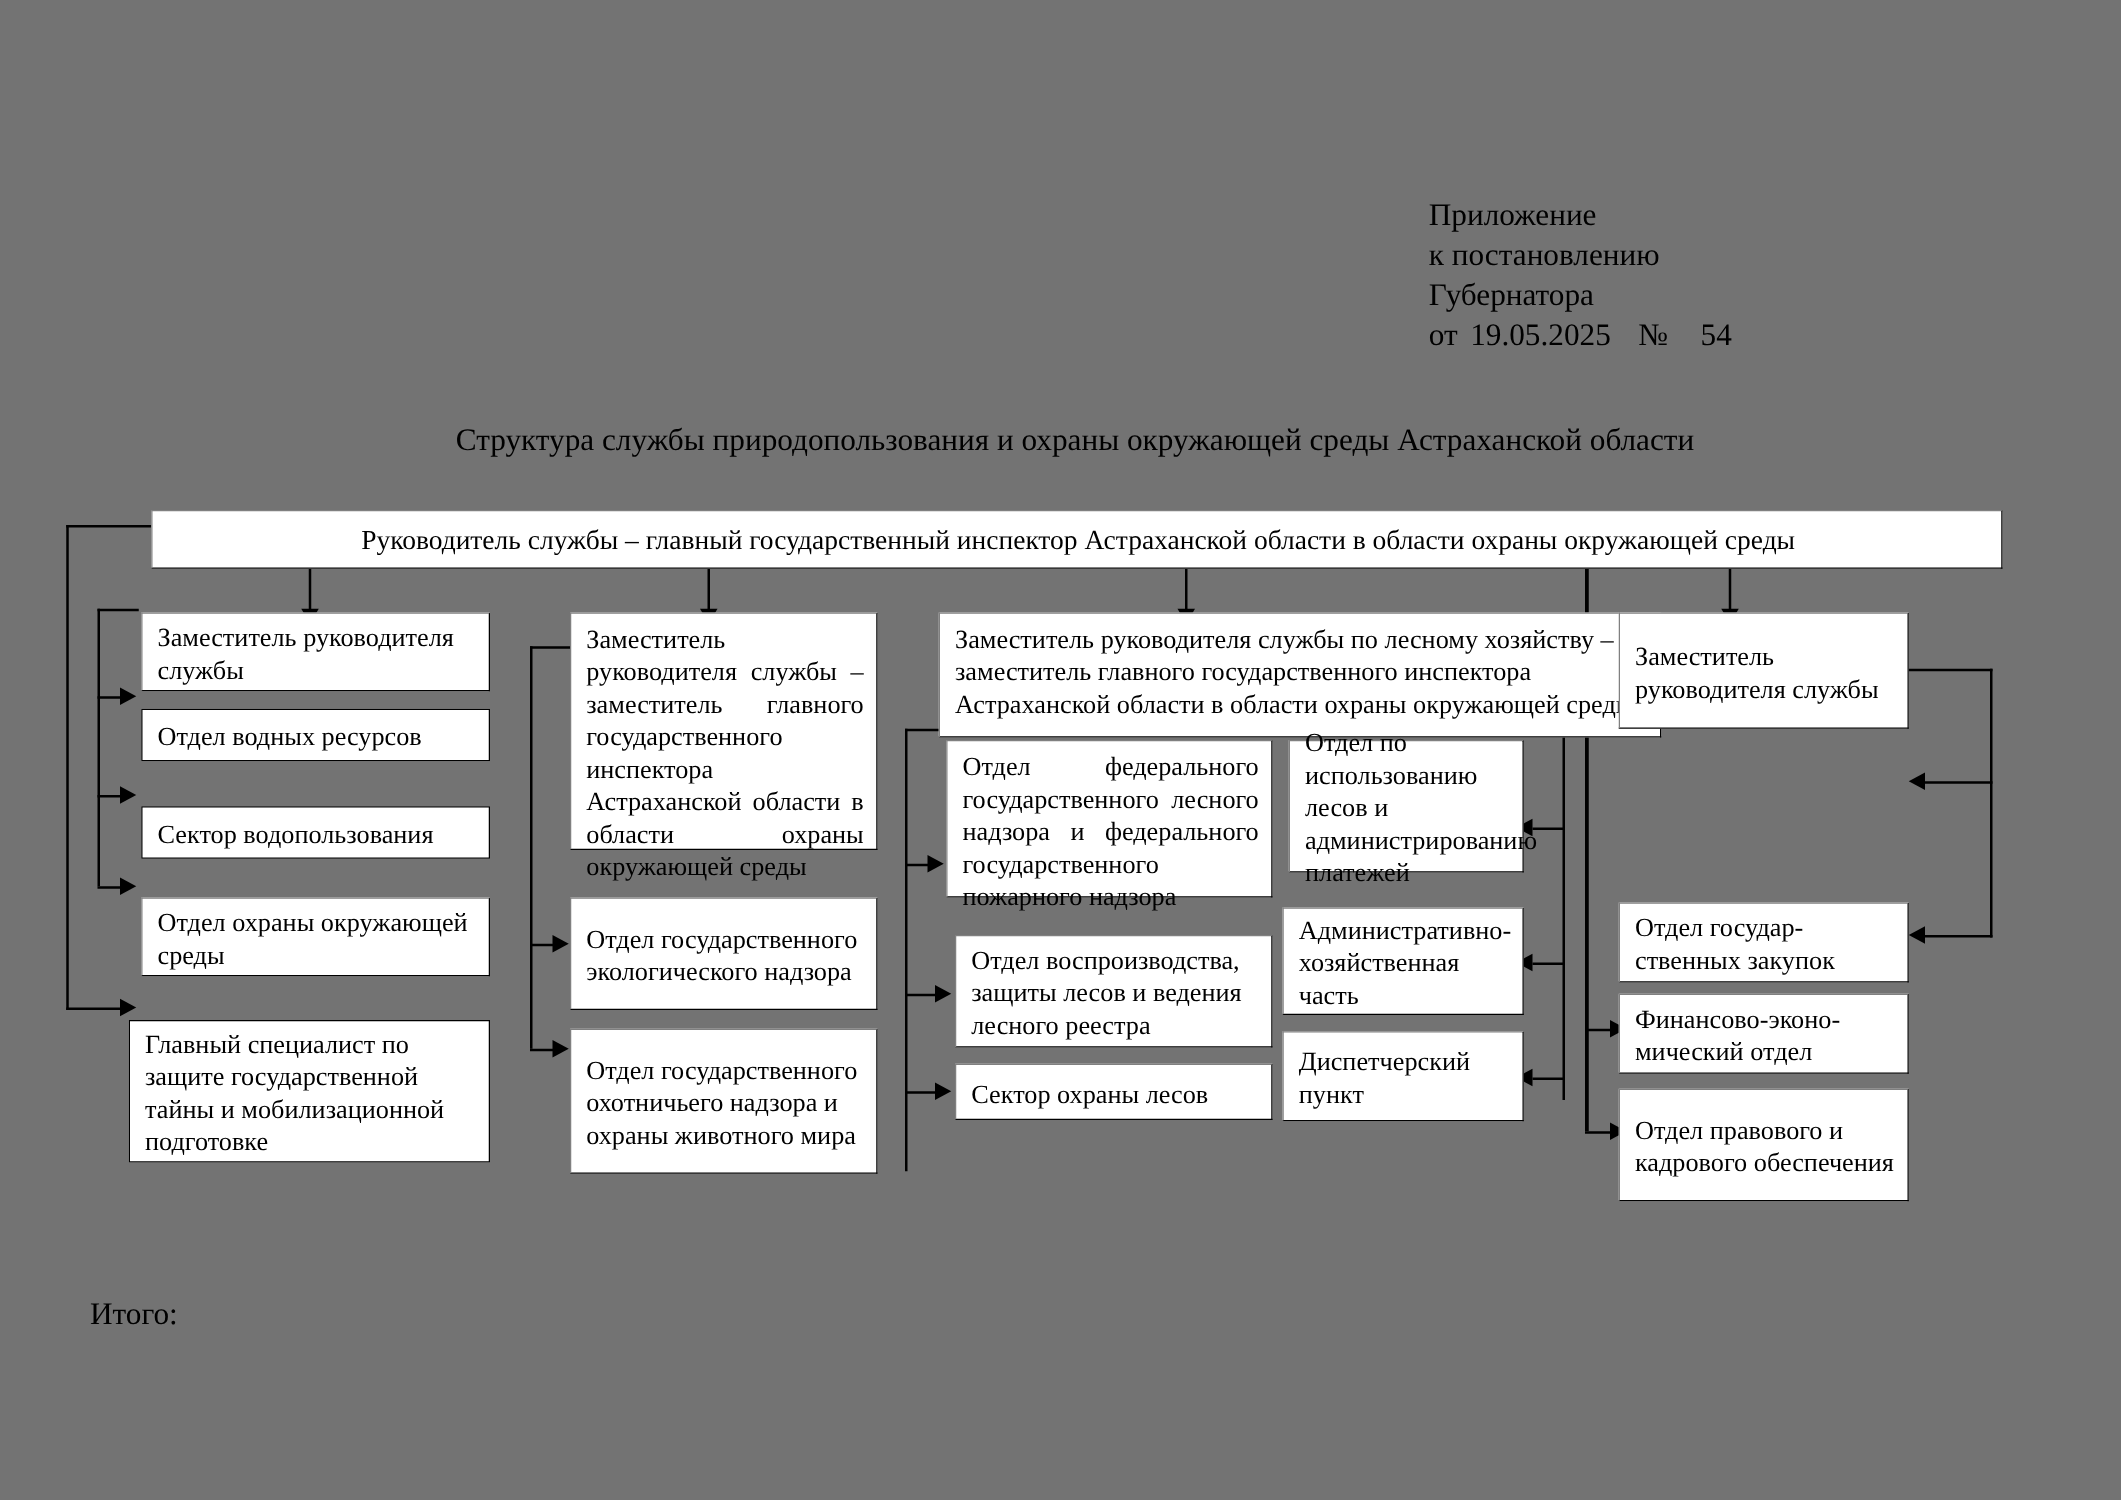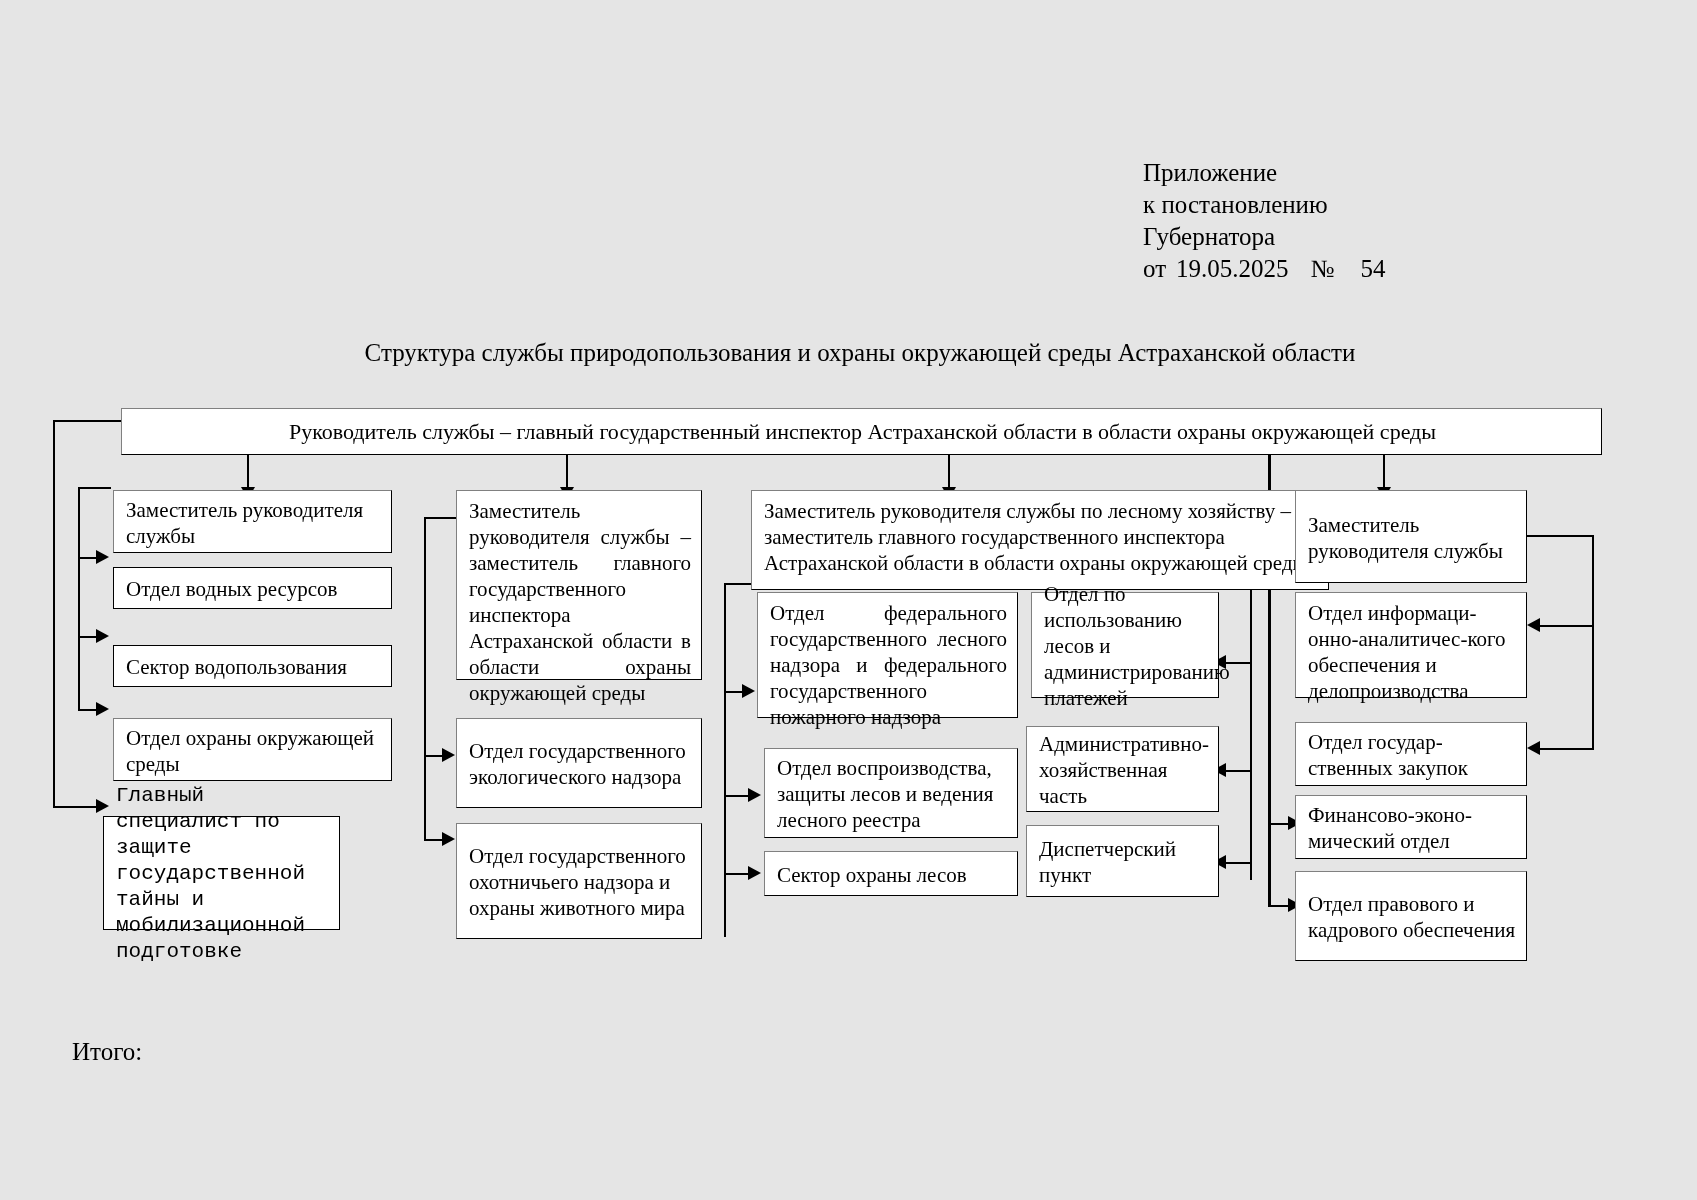--- a/index.html
+++ b/index.html
@@ -9,21 +9,21 @@
   }
   body {
     font-family: "Liberation Serif", "DejaVu Serif", serif;
     color: #000000;
   }
   #page {
     position: relative;
     width: 1697px;
     height: 1200px;
     overflow: hidden;
-    background: #e5e5e5;
+    background: #737373;
   }
 
   
   .header-note {
     position: absolute;
     left: 1143px;
     top: 157px;
     width: 420px;
     font-size: 25px;
     line-height: 32px;
@@ -172,21 +172,21 @@
   </div>
 
   <div class="box vc" style="left:113px; top:645px; width:279px; height:42px;">
     <span>Сектор водопользования</span>
   </div>
 
   <div class="box shadowed vc" style="left:113px; top:718px; width:279px; height:63px;">
     <span>Отдел охраны окружающей среды</span>
   </div>
 
-  <div class="box vc" style="left:103px; top:816px; width:237px; height:114px;font-family:Liberation Mono, monospace;">
+  <div class="box vc" style="left:103px; top:816px; width:289px; height:114px;">
     <span>Главный специалист по защите государственной тайны и мобилизационной подготовке</span>
   </div>
 
   <div class="box shadowed justify" style="left:456px; top:490px; width:246px; height:190px;">
     <span>Заместитель руководителя службы – заместитель главного государственного инспектора Астраханской области в области охраны окружающей среды</span>
   </div>
 
   <div class="ln ln-v" style="left:424px; top:517px; height:322px;"></div>
   <div class="ln ln-h" style="left:424px; top:517px; width:34px;"></div>
   <div class="ln ln-h" style="left:424px; top:755px; width:20px;"></div>
@@ -258,23 +258,20 @@
   <div class="arrow arrow-left" style="left:1527px; top:618px;"></div>
   <div class="ln ln-h" style="left:1540px; top:748px; width:54px;"></div>
   <div class="arrow arrow-left" style="left:1527px; top:741px;"></div>
 
   <div class="ln ln-thick-v" style="left:1268px; top:455px; height:450px;"></div>
   <div class="ln ln-h" style="left:1268px; top:823px; width:22px;"></div>
   <div class="arrow arrow-right" style="left:1288px; top:816px;"></div>
   <div class="ln ln-h" style="left:1268px; top:905px; width:22px;"></div>
   <div class="arrow arrow-right" style="left:1288px; top:898px;"></div>
 
-  <div class="box shadowed" style="left:1295px; top:592px; width:232px; height:106px;">
-    <span>Отдел информаци-онно-аналитичес-кого обеспечения и делопроизводства</span>
-  </div>
 
   <div class="box shadowed vc" style="left:1295px; top:722px; width:232px; height:64px;">
     <span>Отдел государ-ственных закупок</span>
   </div>
 
   <div class="box shadowed vc" style="left:1295px; top:795px; width:232px; height:64px;">
     <span>Финансово-эконо-мический отдел</span>
   </div>
 
   <div class="box shadowed vc" style="left:1295px; top:871px; width:232px; height:90px;">

